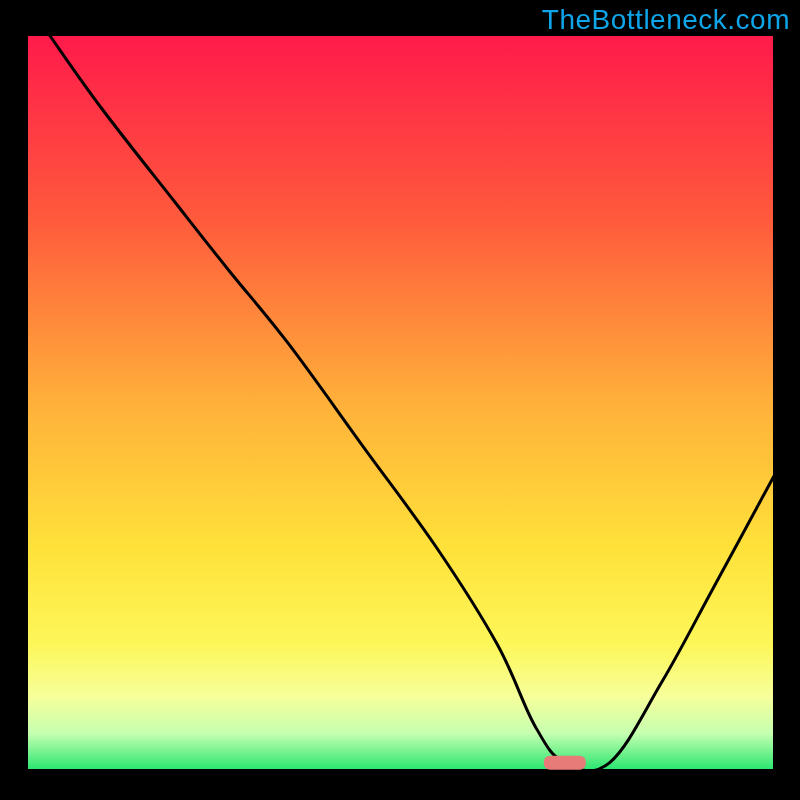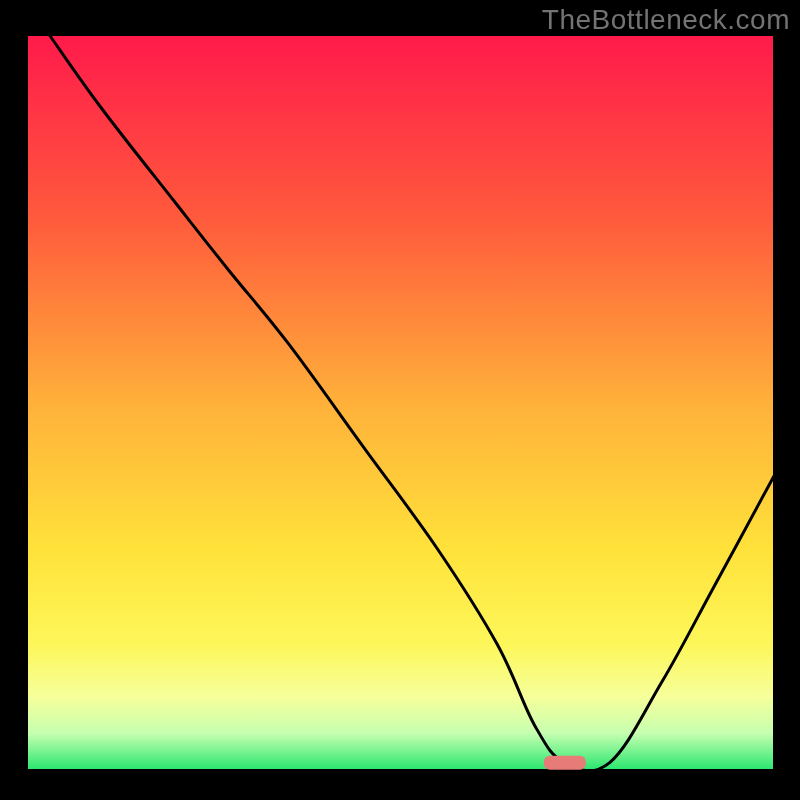--- a/index.html
+++ b/index.html
@@ -16,21 +16,21 @@
     top: 0;
     width: 800px;
     height: 800px;
   }
   .watermark {
     position: absolute;
     top: 4px;
     right: 10px;
     font-family: Arial, Helvetica, sans-serif;
     font-size: 28px;
-    color: #737373;
+    color: #0ea5e9;
     letter-spacing: 0.5px;
   }
   svg { display: block; }
 </style>
 </head>
 <body>
 
 <div class="frame">
   <svg id="chart-svg" width="800" height="800" viewBox="0 0 800 800">
     <defs>

